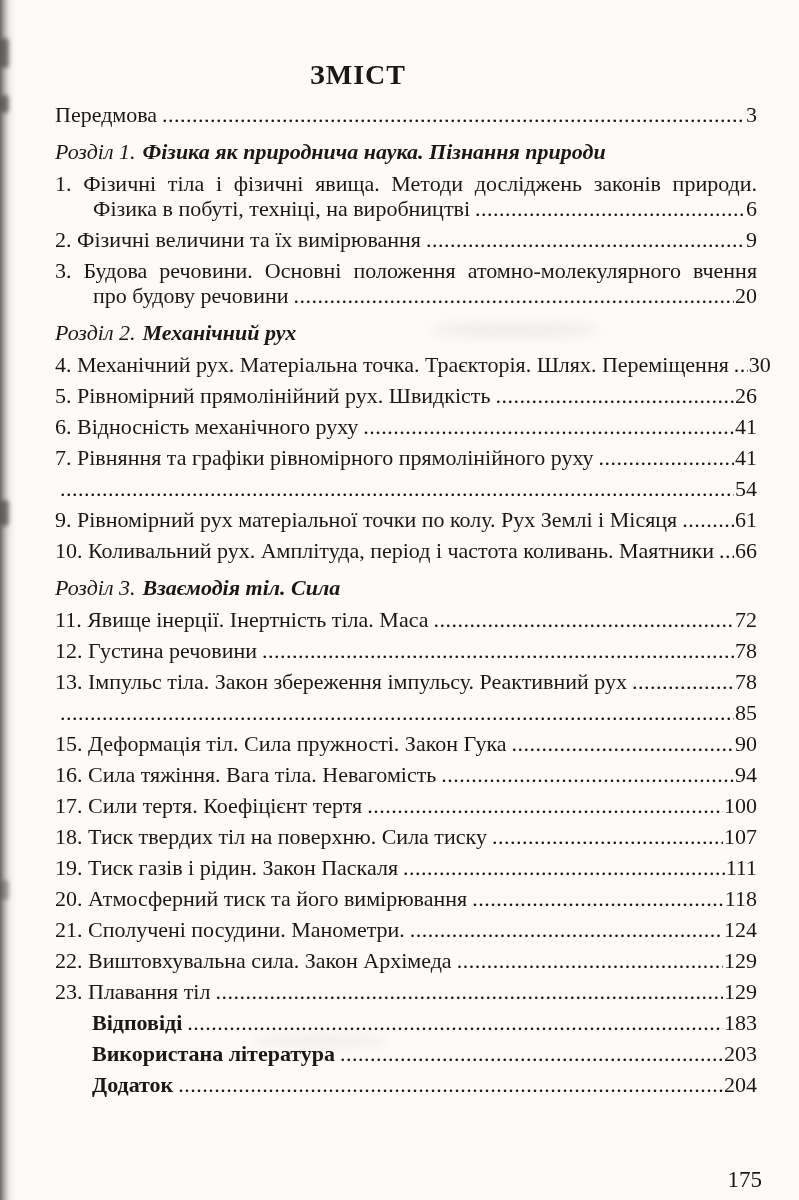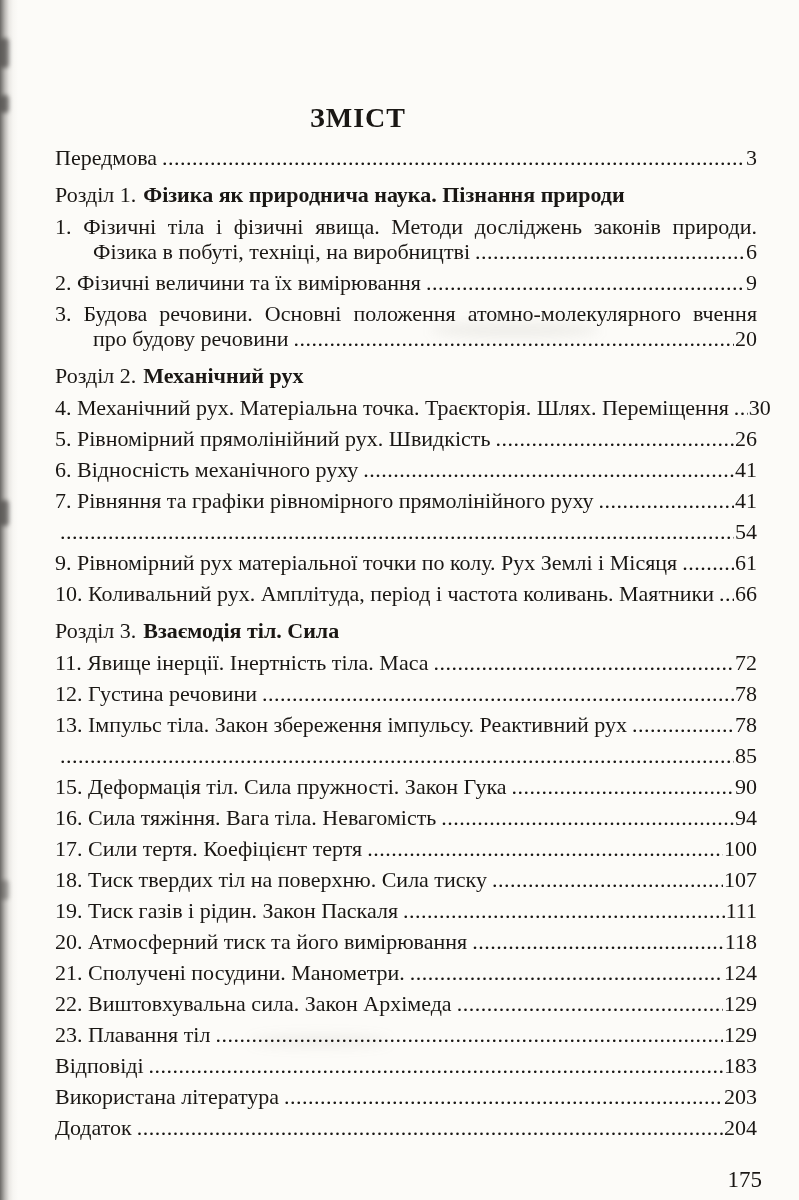--- a/index.html
+++ b/index.html
@@ -35,40 +35,40 @@
     position: relative; z-index: 2;
     padding: 58px 42px 0 55px; 
   }
   .doc-title {
     font-size: 28px; font-weight: bold;
     line-height: 34px;
     text-align: center;
     transform: translateX(-48px);
     letter-spacing: 1px;
     margin-bottom: 10px;
-    margin-top: 43px;
   }
   .entry { font-size: 22px; line-height: 25px; margin-bottom: 6px; }
   .row { display: flex; align-items: center; }
   .row .t { flex: 0 0 auto; white-space: nowrap; }
   .leader {
     flex: 1 1 auto; overflow: hidden; white-space: nowrap;
     min-width: 12px; padding: 0 2px 0 5px;
     letter-spacing: 0.5px;
   }
   .page { flex: 0 0 auto; padding-left: 1px; }
   .just { text-align: justify; text-align-last: justify; }
   .cont { padding-left: 38px; }
   .section-heading {
     font-size: 22px; line-height: 25px;
     margin: 12px 0 7px 0;
+    font-style: italic;
   }
   .section-heading .hprefix { margin-right: 7px; }
   .section-heading .htitle { font-weight: bold; }
-  .tail-label { font-weight: normal; }
+  .tail-label { font-weight: bold; margin-left: 37px; }
   .folio {
     position: absolute; right: 37px; top: 1167px;
     font-size: 23px; z-index: 2;
   }
 </style>
 </head>
 <body>
 
 <div class="edge-blob" style="top:38px;height:30px;"></div>
 <div class="edge-blob" style="top:95px;height:18px;"></div>

